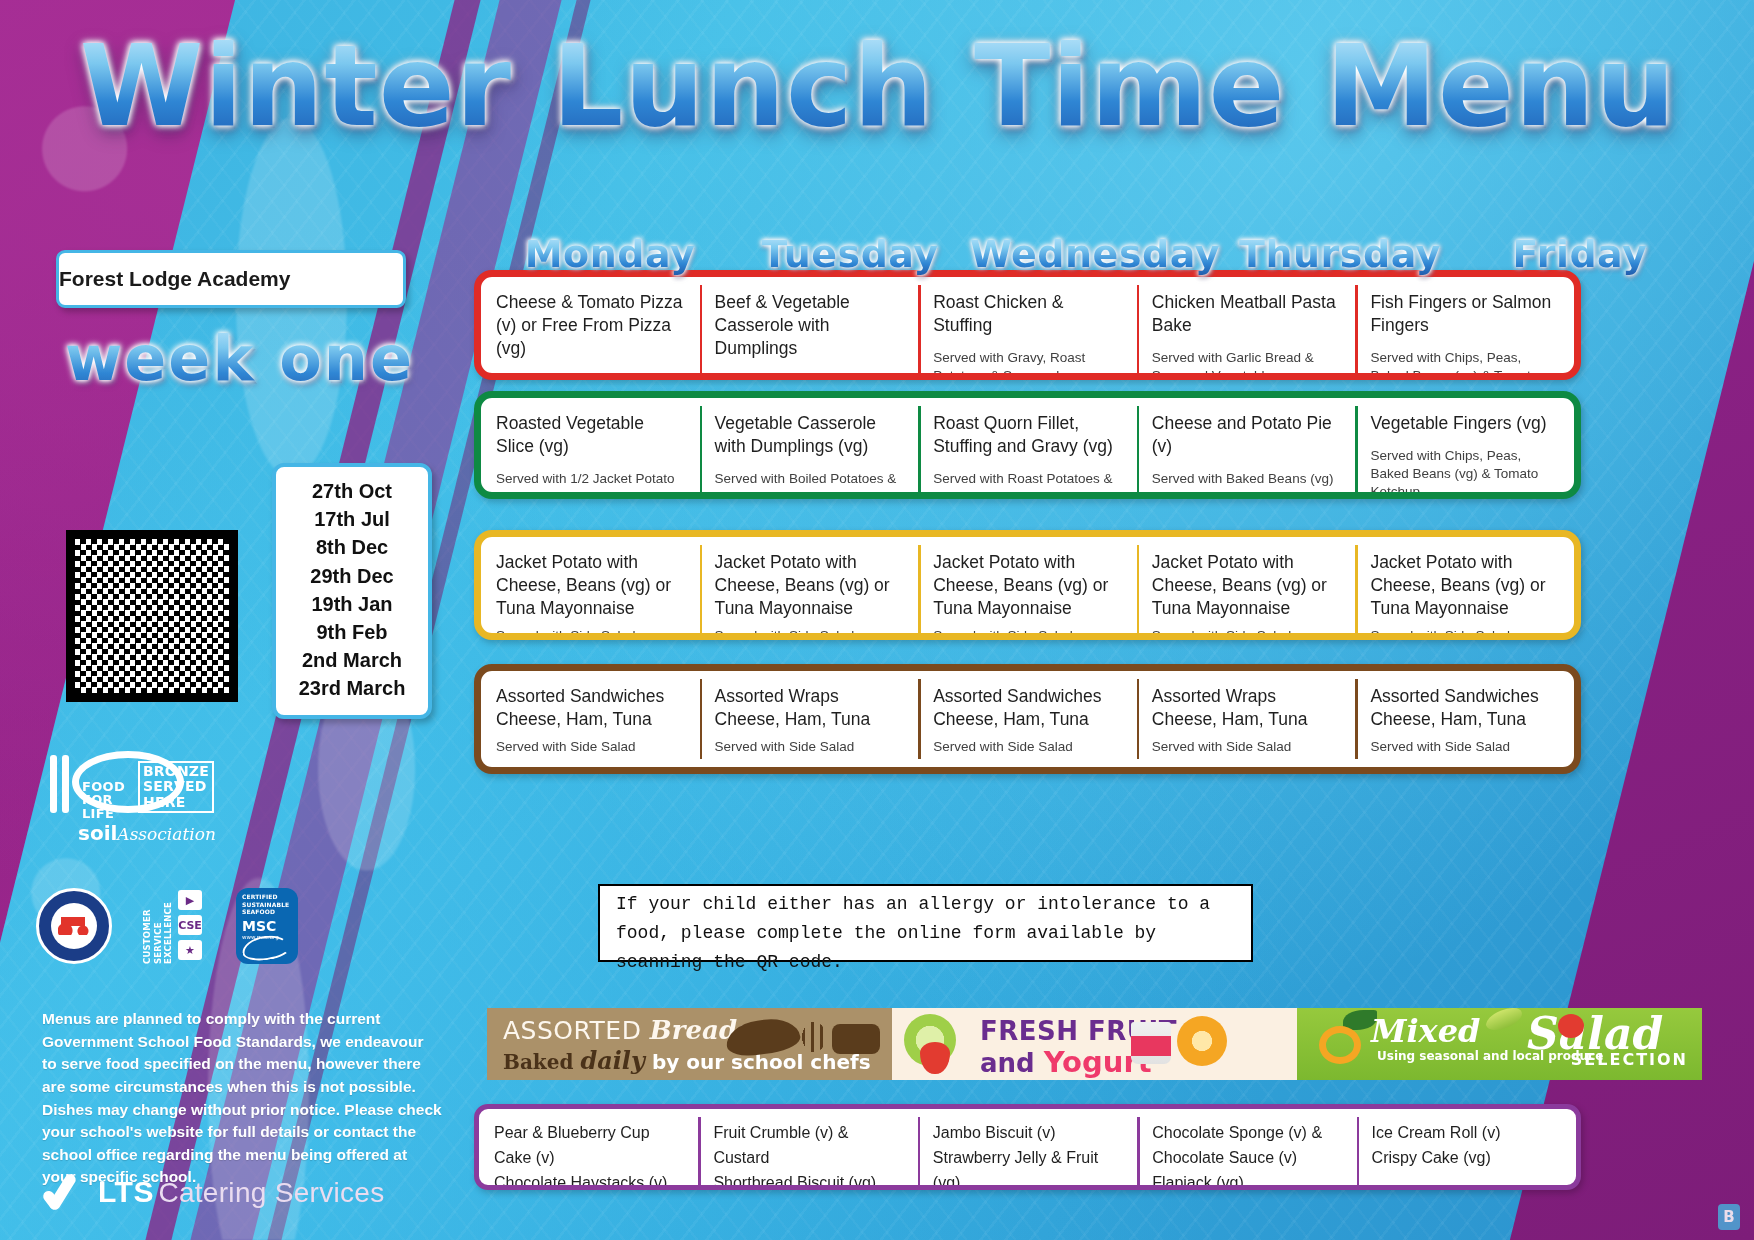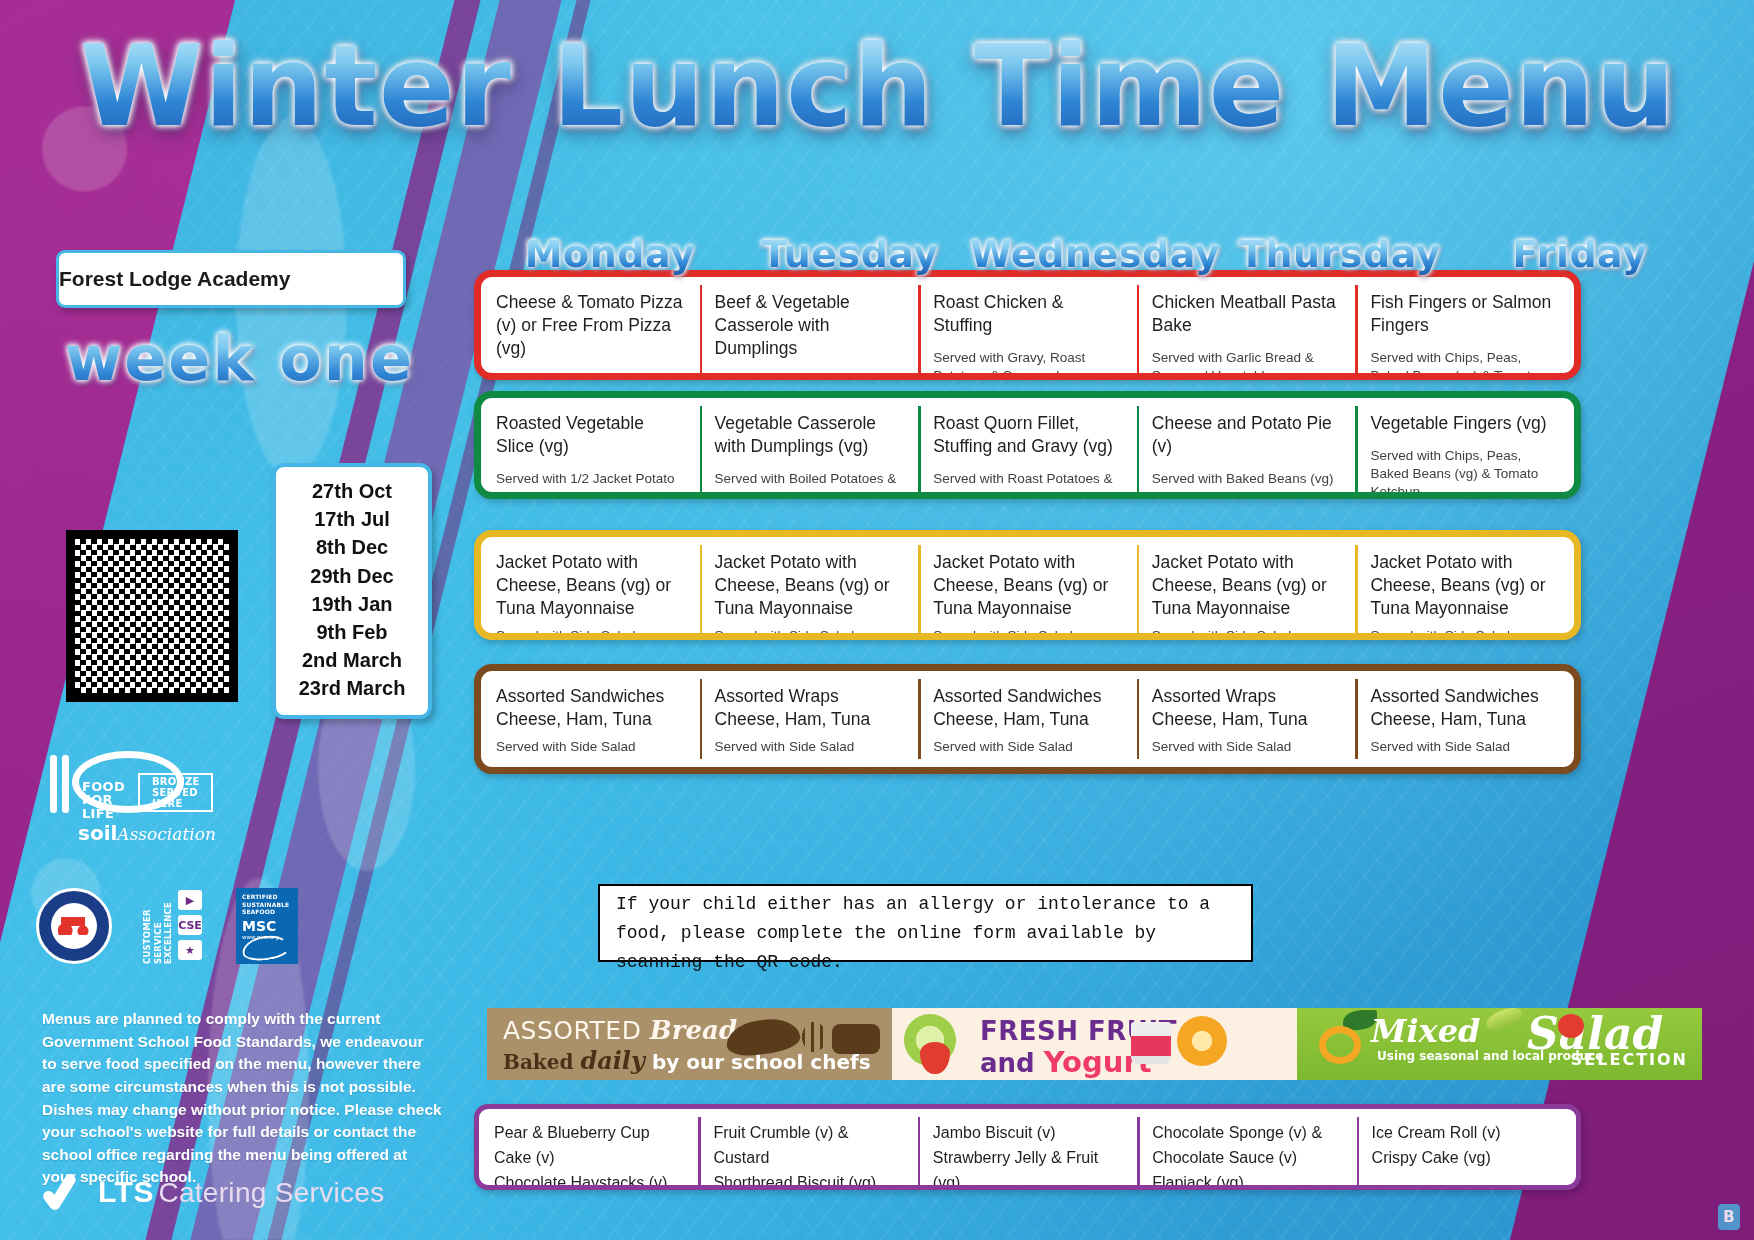--- a/index.html
+++ b/index.html
@@ -172,26 +172,26 @@
     width: 7px; height: 58px; background: #fff; border-radius: 3px;
   }
   #ffl-logo .ffl-txt {
     position: absolute; left: 44px; top: 14px;
     font-family: "DejaVu Sans", sans-serif;
     font-weight: bold; font-size: 13px; line-height: 1.02;
     letter-spacing: .3px;
     margin-top: 21px;
   }
   #ffl-logo .bronze-box {
-    position: absolute; left: 100px; top: 28px;
+    position: absolute; left: 100px; top: 16px;
     background: transparent; border: 0;
     font-family: "DejaVu Sans", sans-serif;
-    font-weight: bold; font-size: 10px; line-height: 1.1;
+    font-weight: bold; font-size: 14px; line-height: 1.1;
     letter-spacing: .2px;
-    padding: 3px 14px;
+    padding: 3px 5px;
     box-shadow: inset 0 0 0 2px #fff;
   }
   #ffl-logo .soil {
     position: absolute; left: 40px; top: 76px;
     font-family: "DejaVu Sans", sans-serif;
     font-weight: bold; font-size: 20px;
   }
   #ffl-logo .soil em {
     font-family: "DejaVu Serif", serif;
     font-style: italic; font-weight: normal; font-size: 17px;
@@ -242,21 +242,21 @@
     width: 24px; height: 20px;
     background: #fff; border-radius: 3px;
     color: #6b2a86; font-size: 11px; font-weight: bold;
     display: flex; align-items: center; justify-content: center;
     font-family: "DejaVu Sans", sans-serif;
   }
   .badge-msc {
     position: absolute; left: 200px; top: 0;
     width: 62px; height: 76px;
     background: #0a67b2;
-    border-radius: 0;
+    border-radius: 12px;
     color: #fff;
     padding: 5px 5px 0 6px;
     font-family: "DejaVu Sans", sans-serif;
   }
   .badge-msc .t1 { font-size: 6px; font-weight: bold; line-height: 1.25; letter-spacing: .1px; }
   .badge-msc .t2 { font-size: 14px; font-weight: bold; margin-top: 2px; }
   .badge-msc .t3 { font-size: 5.5px; }
   .badge-msc .fish {
     position: absolute; left: 6px; bottom: 4px;
     width: 48px; height: 24px;

